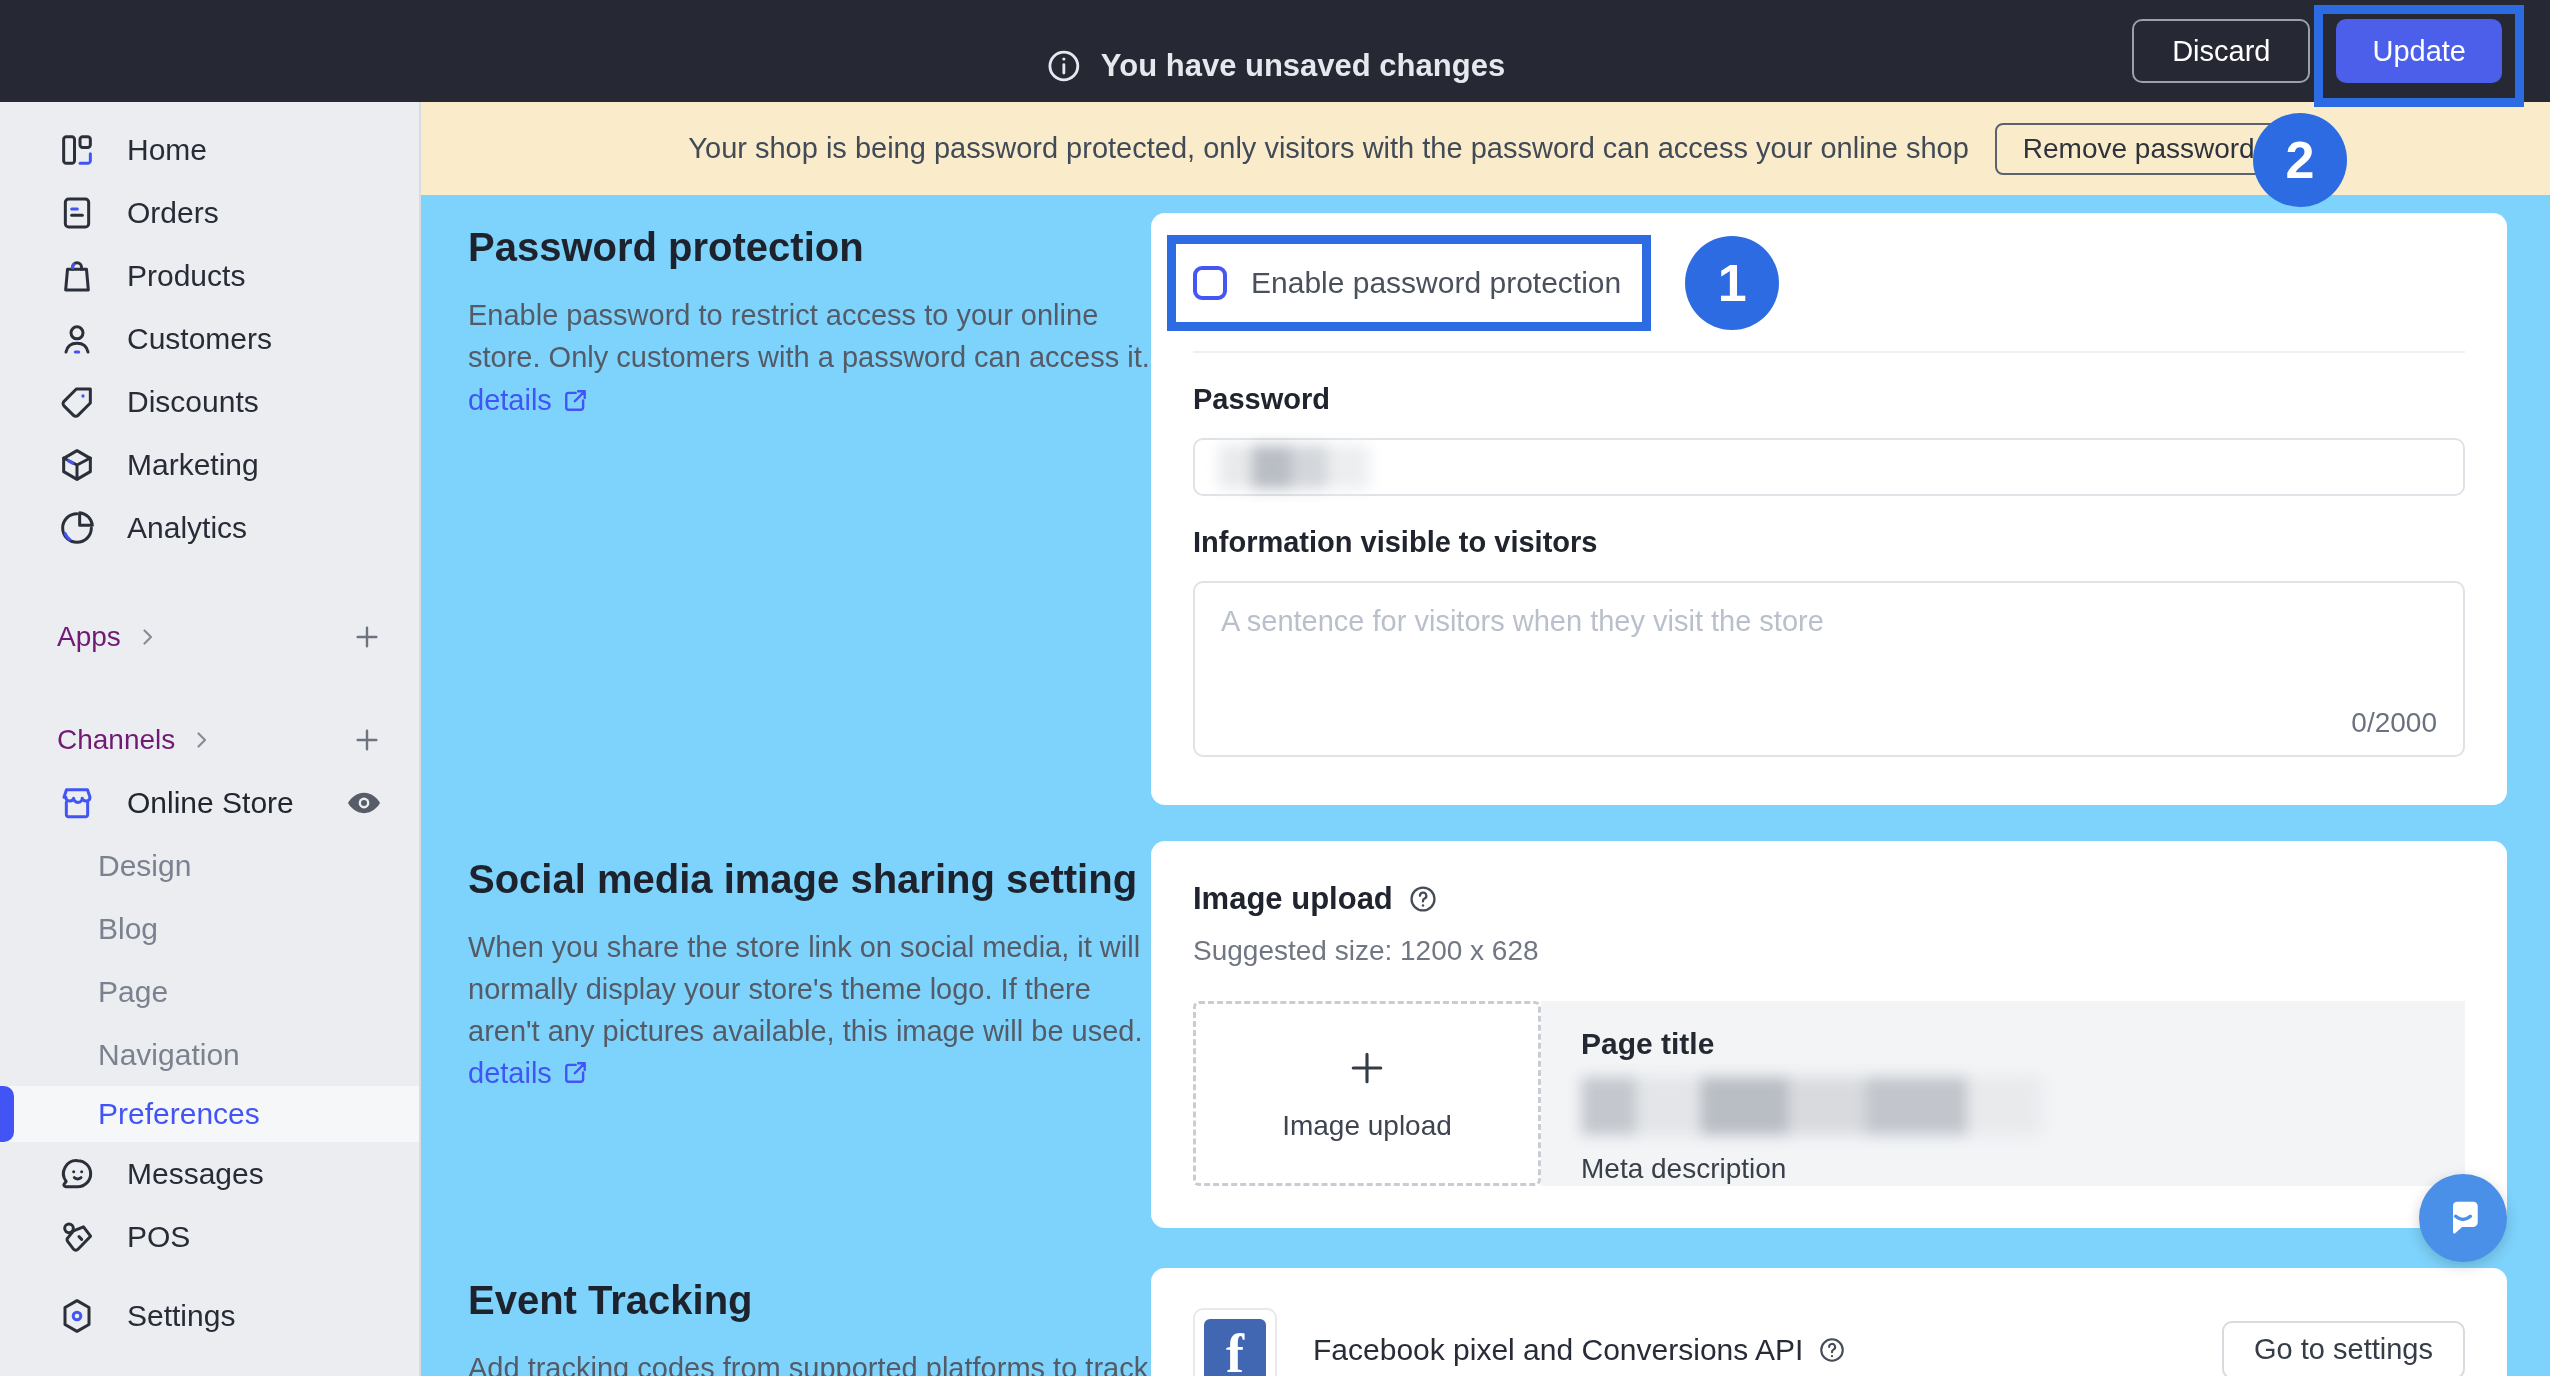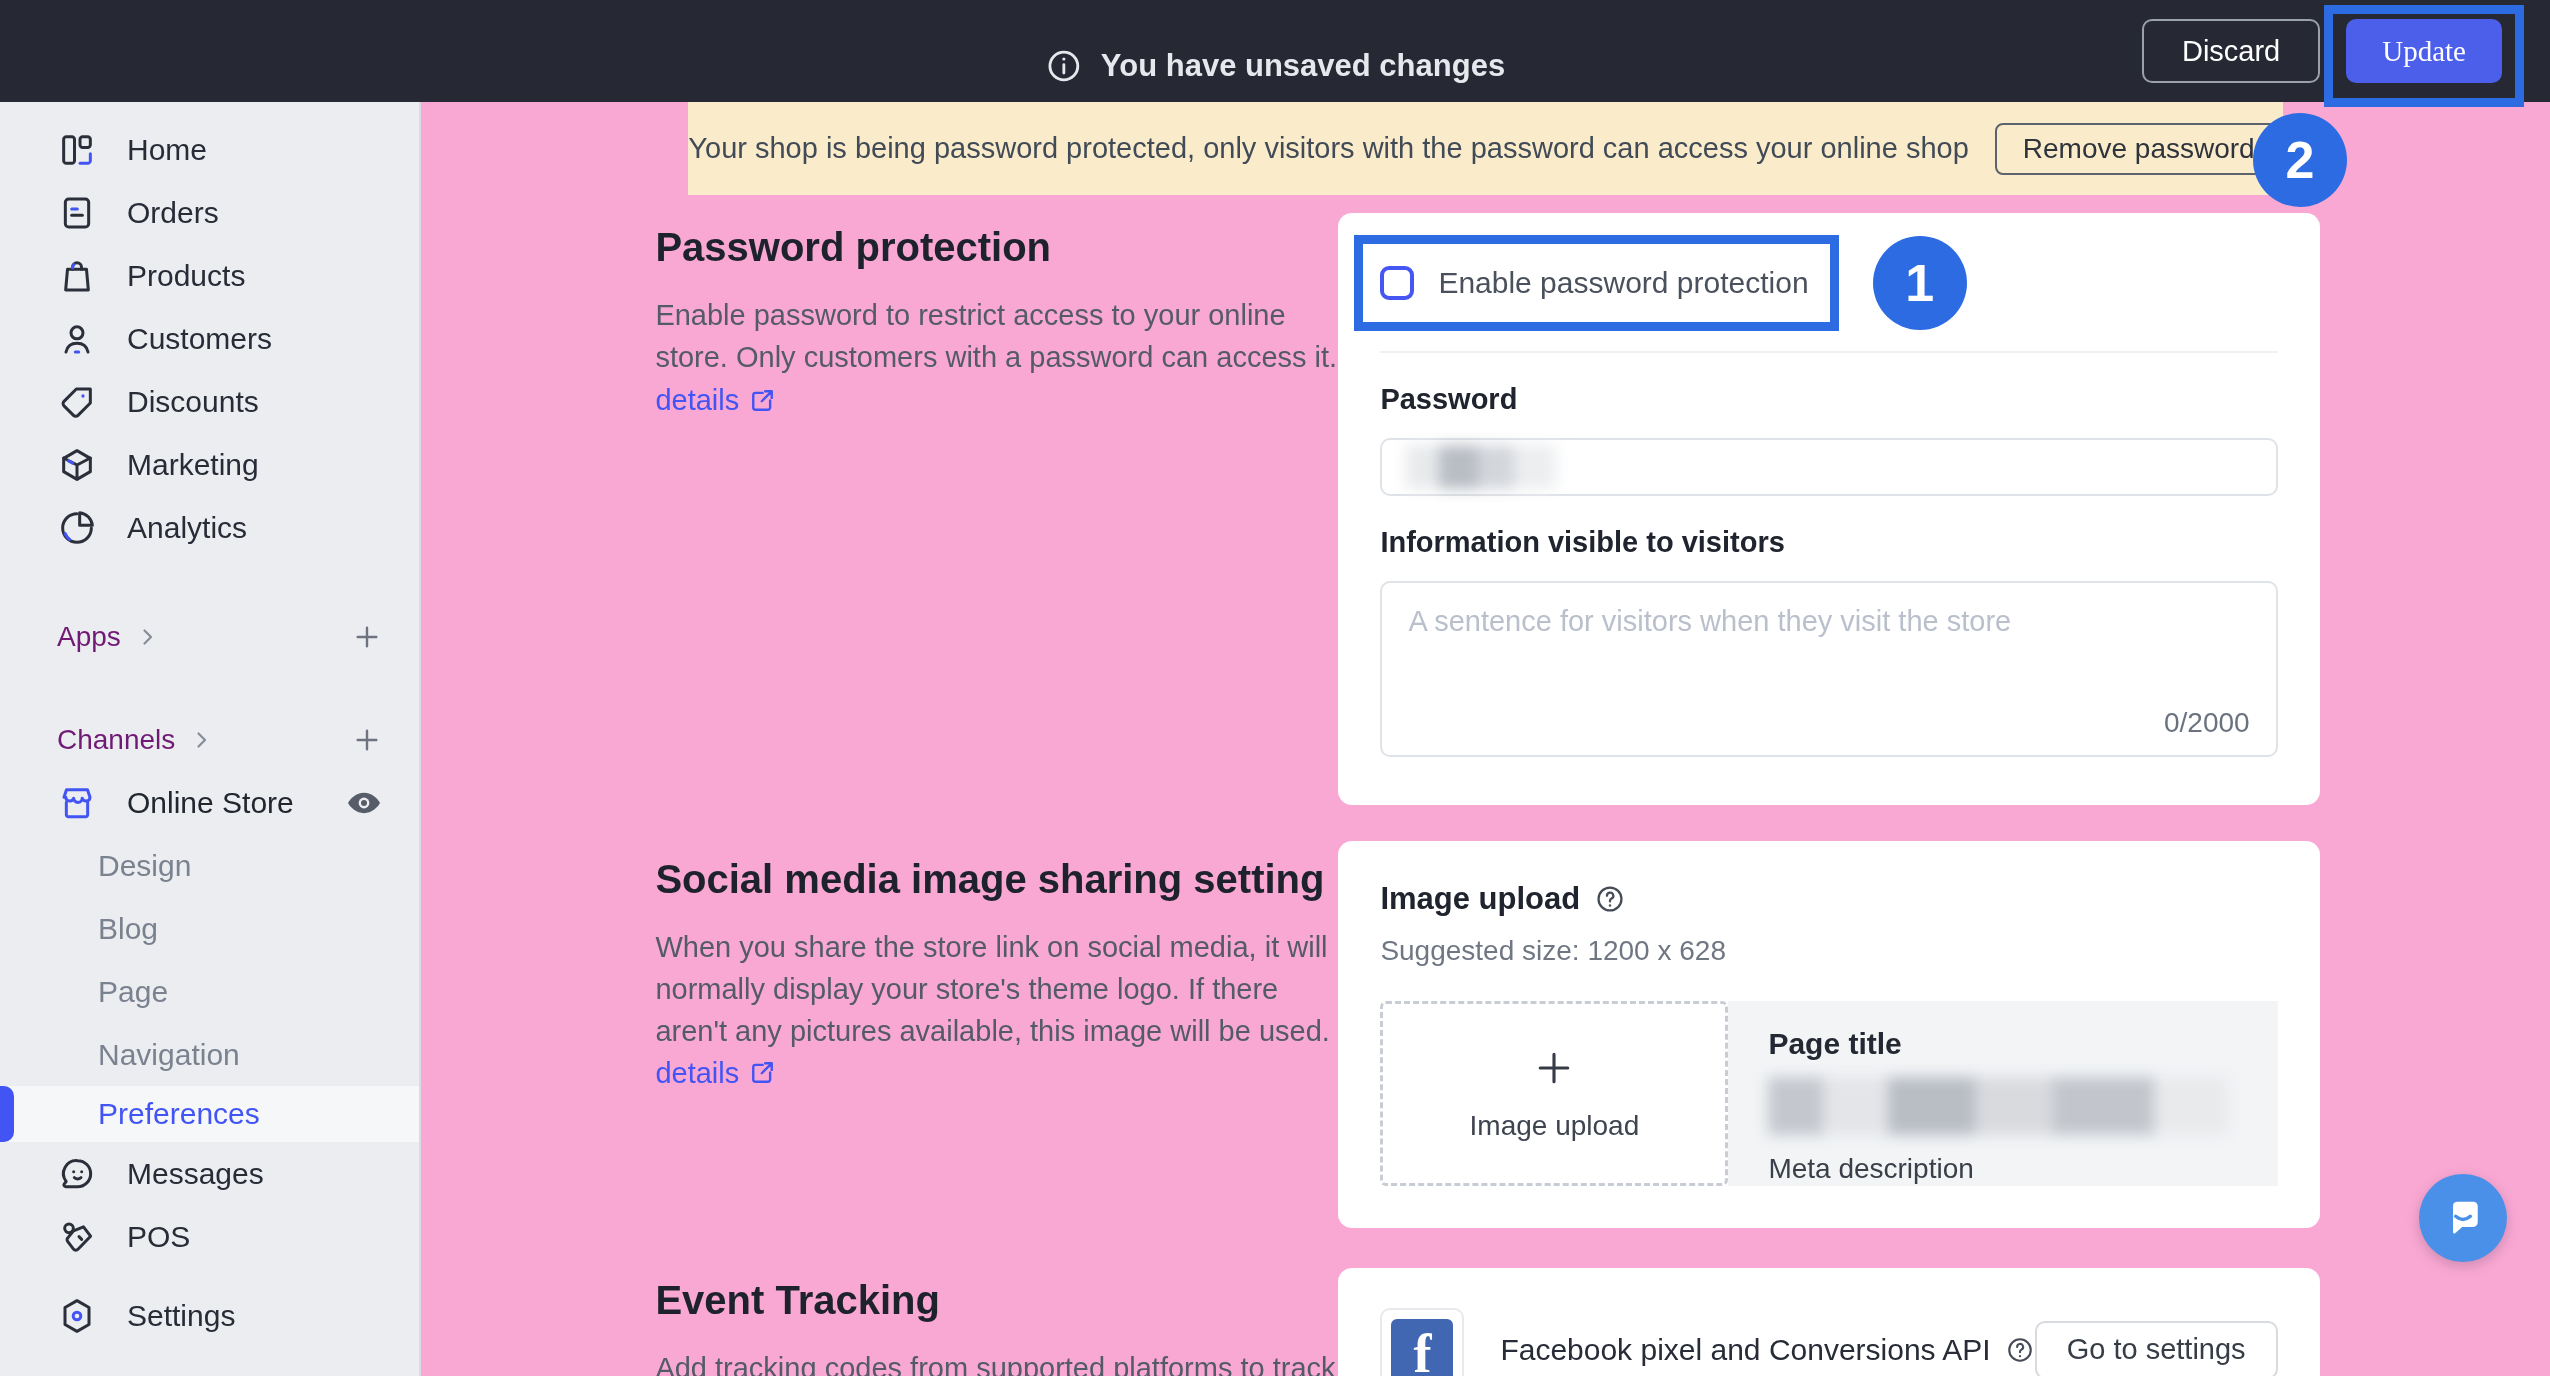--- a/index.html
+++ b/index.html
@@ -5,21 +5,21 @@
   *{box-sizing:border-box;margin:0;padding:0;}
   html,body{width:2550px;height:1376px;overflow:hidden;font-family:"Liberation Sans",sans-serif;background:#eaecf0;}
   body{position:relative;}
 
   
   .topbar{position:relative;height:102px;background:#262833;display:flex;align-items:center;z-index:6;}
   .topbar-center{position:absolute;left:50%;top:0;height:131px;transform:translateX(-50%);display:flex;align-items:center;gap:18px;color:#e6e8ee;font-size:31px;font-weight:700;}
   .topbar-right{margin-left:auto;display:flex;align-items:center;gap:26px;padding-right:48px;border-radius:12px;}
   .btn-discard{height:64px;padding:0 38px;background:transparent;border:2px solid #9aa0ac;border-radius:10px;color:#fff;font-size:29px;font-family:inherit;cursor:pointer;}
   .update-wrap{position:relative;}
-  .btn-update{height:64px;padding:0 36px;background:#4b5feb;border:none;border-radius:10px;color:#fff;font-size:29px;font-family:Liberation Serif, serif;cursor:pointer;position:relative;z-index:2;}
+  .btn-update{height:64px;padding:0 36px;background:#4b5feb;border:none;border-radius:10px;color:#fff;font-size:29px;font-family:Liberation Sans, sans-serif;cursor:pointer;position:relative;z-index:2;}
   .update-annotation{position:absolute;left:-22px;right:-22px;top:-14px;bottom:-24px;border:9px solid #2d6be3;z-index:1;}
 
   
   .shell{display:flex;height:1274px;}
 
   
   .sidebar{width:421px;background:#ebedf1;border-right:2px solid #d9dce2;padding-top:16px;flex:none;font-size:30px;color:#272c37;}
   .nav-item{display:flex;align-items:center;height:63px;padding:0 36px 0 57px;gap:30px;cursor:pointer;}
   .nav-item .ico{width:40px;height:40px;flex:none;display:flex;align-items:center;justify-content:center;}
   .sec-row{display:flex;align-items:center;height:63px;padding:0 36px 0 57px;color:#701a75;font-size:28px;cursor:pointer;}
@@ -27,21 +27,21 @@
   .sec-row .plus{margin-left:auto;display:flex;}
   .apps-row{margin-top:46px;}
   .channels-row{margin-top:40px;}
   .sub-item{display:flex;align-items:center;height:63px;padding-left:98px;color:#7b828f;cursor:pointer;}
   .sub-item.selected{height:56px;background:#f6f7f9;color:#4255f4;position:relative;}
   .sub-item.selected::before{content:"";position:absolute;left:0;top:0;bottom:0;width:14px;background:#4255f4;border-radius:0 10px 10px 0;}
   .store-row .eye{margin-left:auto;display:flex;cursor:pointer;}
   .settings-gap{margin-top:16px;}
 
   
-  .main{flex:1;display:flex;flex-direction:column;background:#f9a8d4;position:relative;align-items:center;}
+  .main{flex:1;display:flex;flex-direction:column;background:#7dd3fc;position:relative;}
   .banner{height:93px;background:#faecca;display:flex;align-items:center;justify-content:center;gap:26px;color:#414b57;font-size:29px;flex:none;}
   .btn-remove-pw{height:52px;padding:0 26px;background:transparent;border:2px solid #5c636e;border-radius:8px;color:#2f343c;font-size:28px;font-family:inherit;cursor:pointer;}
   .content{padding:0 43px 0 47px;}
 
   .section{display:flex;}
   .left-col{width:683px;flex:none;}
   .left-col h2{font-size:40px;font-weight:700;color:#1e222c;}
   .left-col p{margin-top:24px;font-size:29px;line-height:1.45;color:#545b66;}
   a.link{color:#4255f4;text-decoration:none;display:inline-flex;align-items:center;gap:8px;font-size:29px;cursor:pointer;}
   .link-row{margin-top:6px;}

